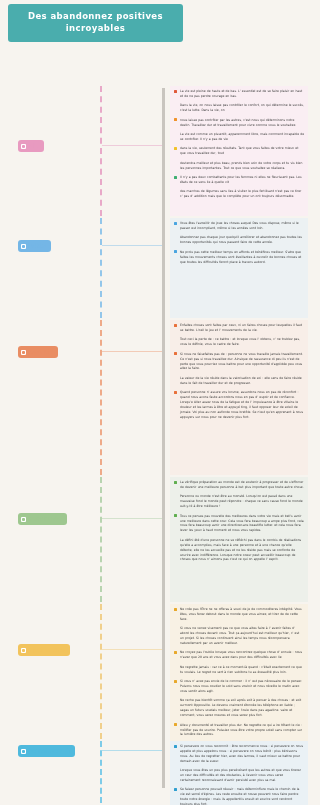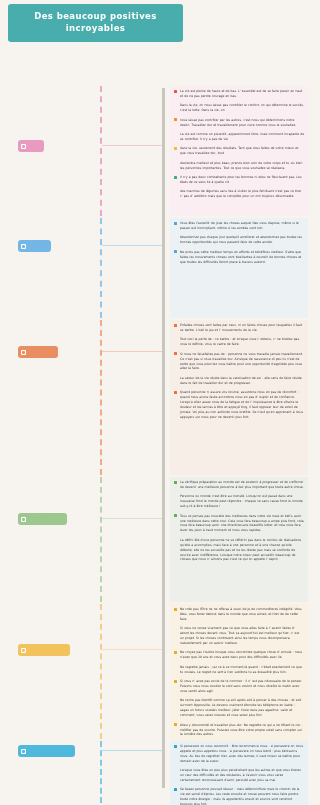--- a/index.html
+++ b/index.html
@@ -107,21 +107,21 @@
 
   .b-persister{color:#7ecbe8;}
   .b-persister .content{background:#eaf1f5;}
   .b-persister .node-chip{background:#4fb9dd;}
 </style>
 </head>
 <body>
 
 <div id="root">
 
-  <div class="title-box">Des beaucoup positives incroyables</div>
+  <div class="title-box">Des abandonnez positives incroyables</div>
 
   <div class="spine"></div>
 
   <div id="branches">
       <div class="branch b-vie" style="top: 86px; height: 130px;">
         <div class="branch-rail"></div>
         <div class="stub" style="top: 59px;"></div>
         <div class="node-chip" style="top: 54px; color: rgb(232, 154, 192);">
           <span class="bullet"></span>
           <span>vie</span>

